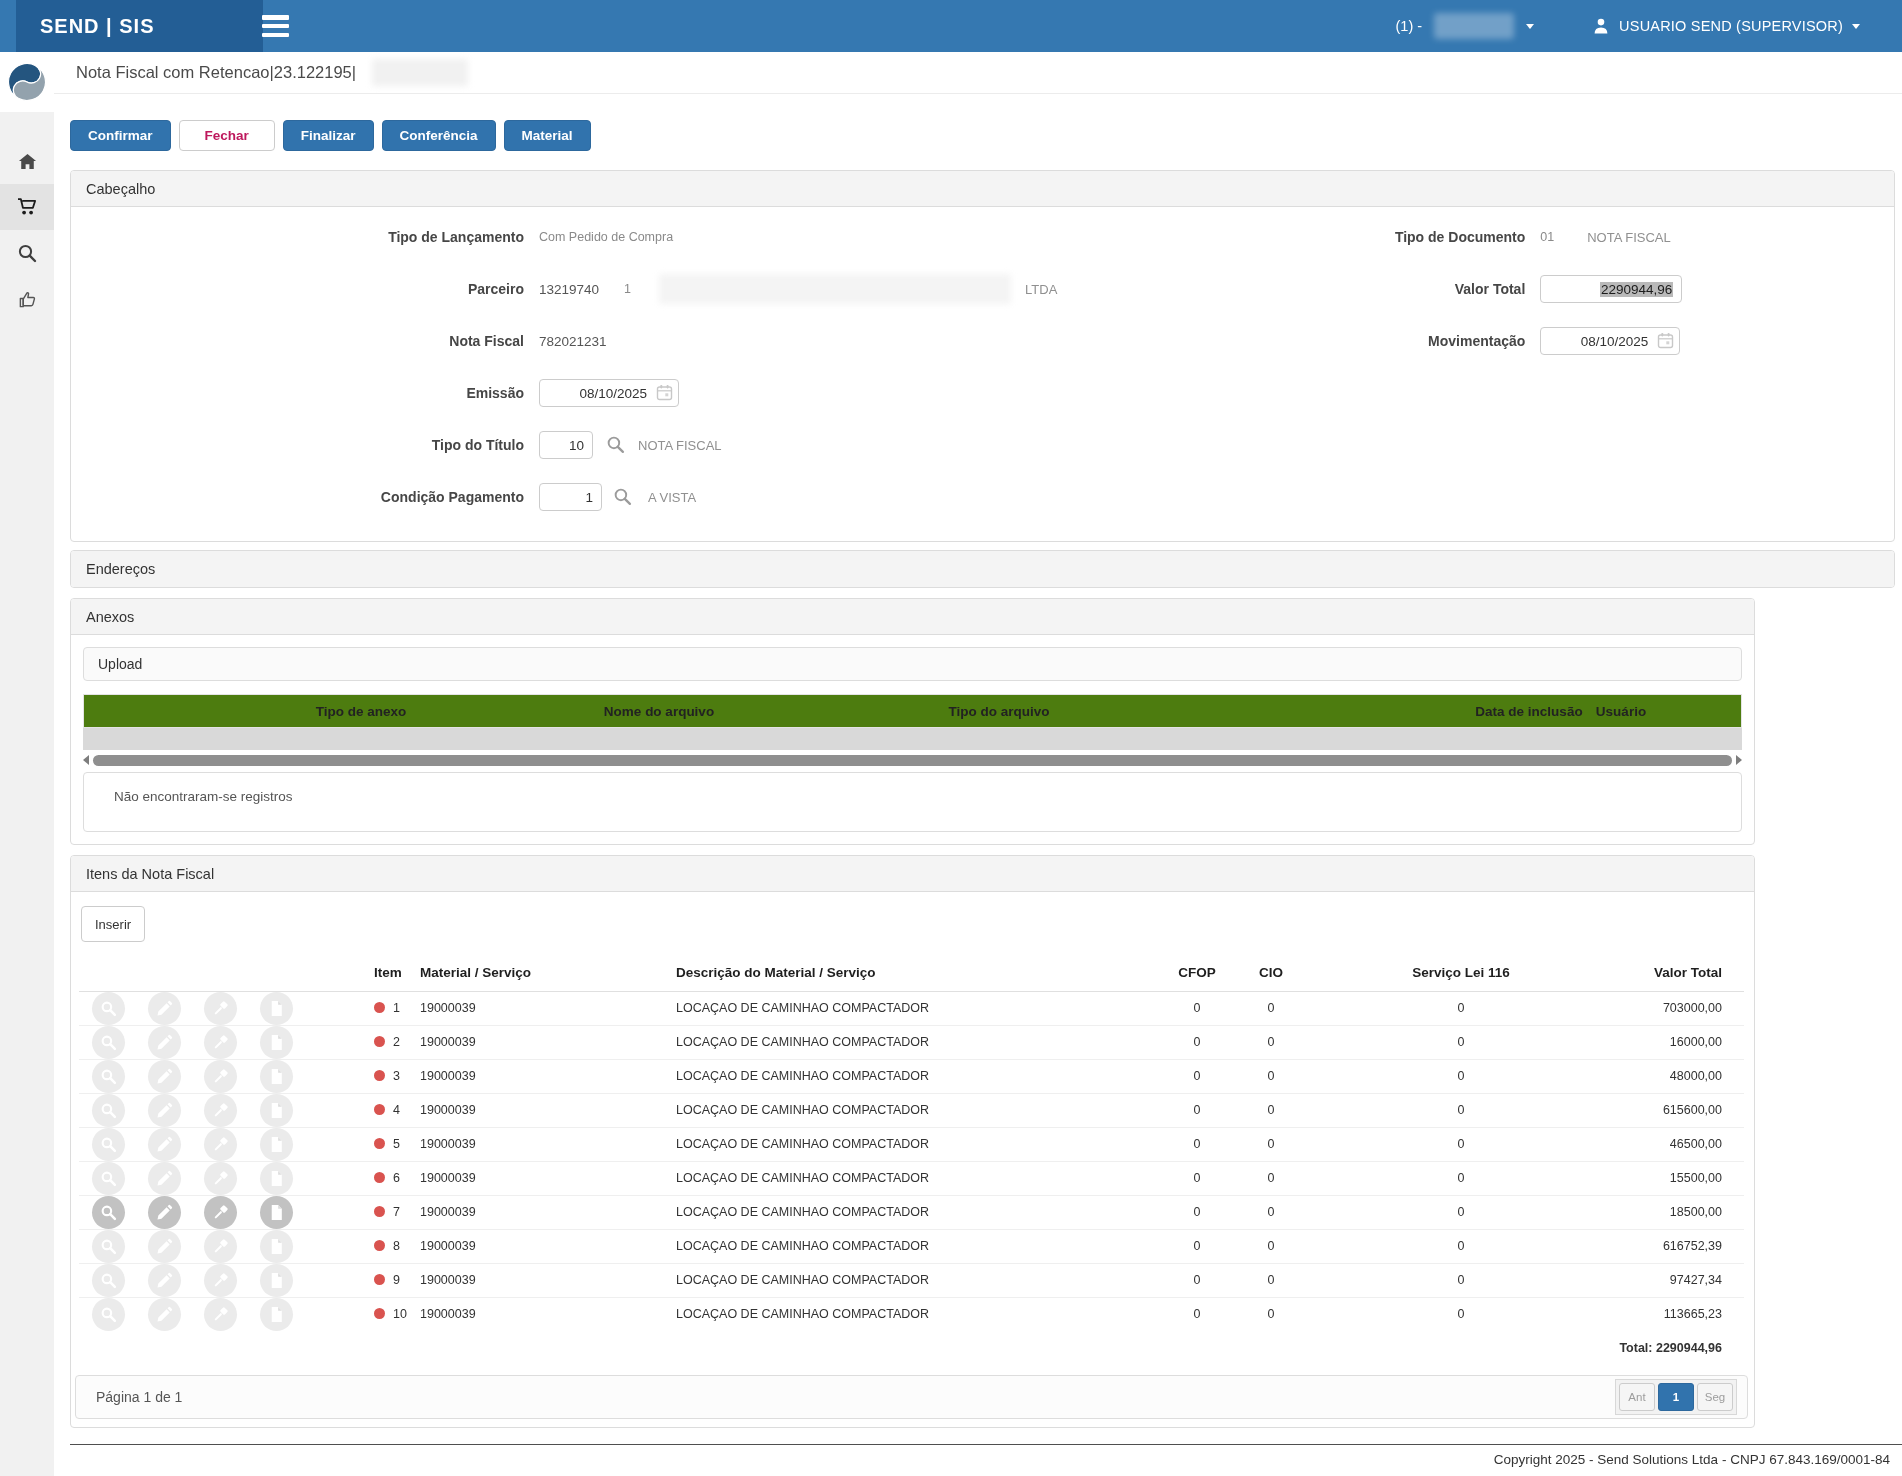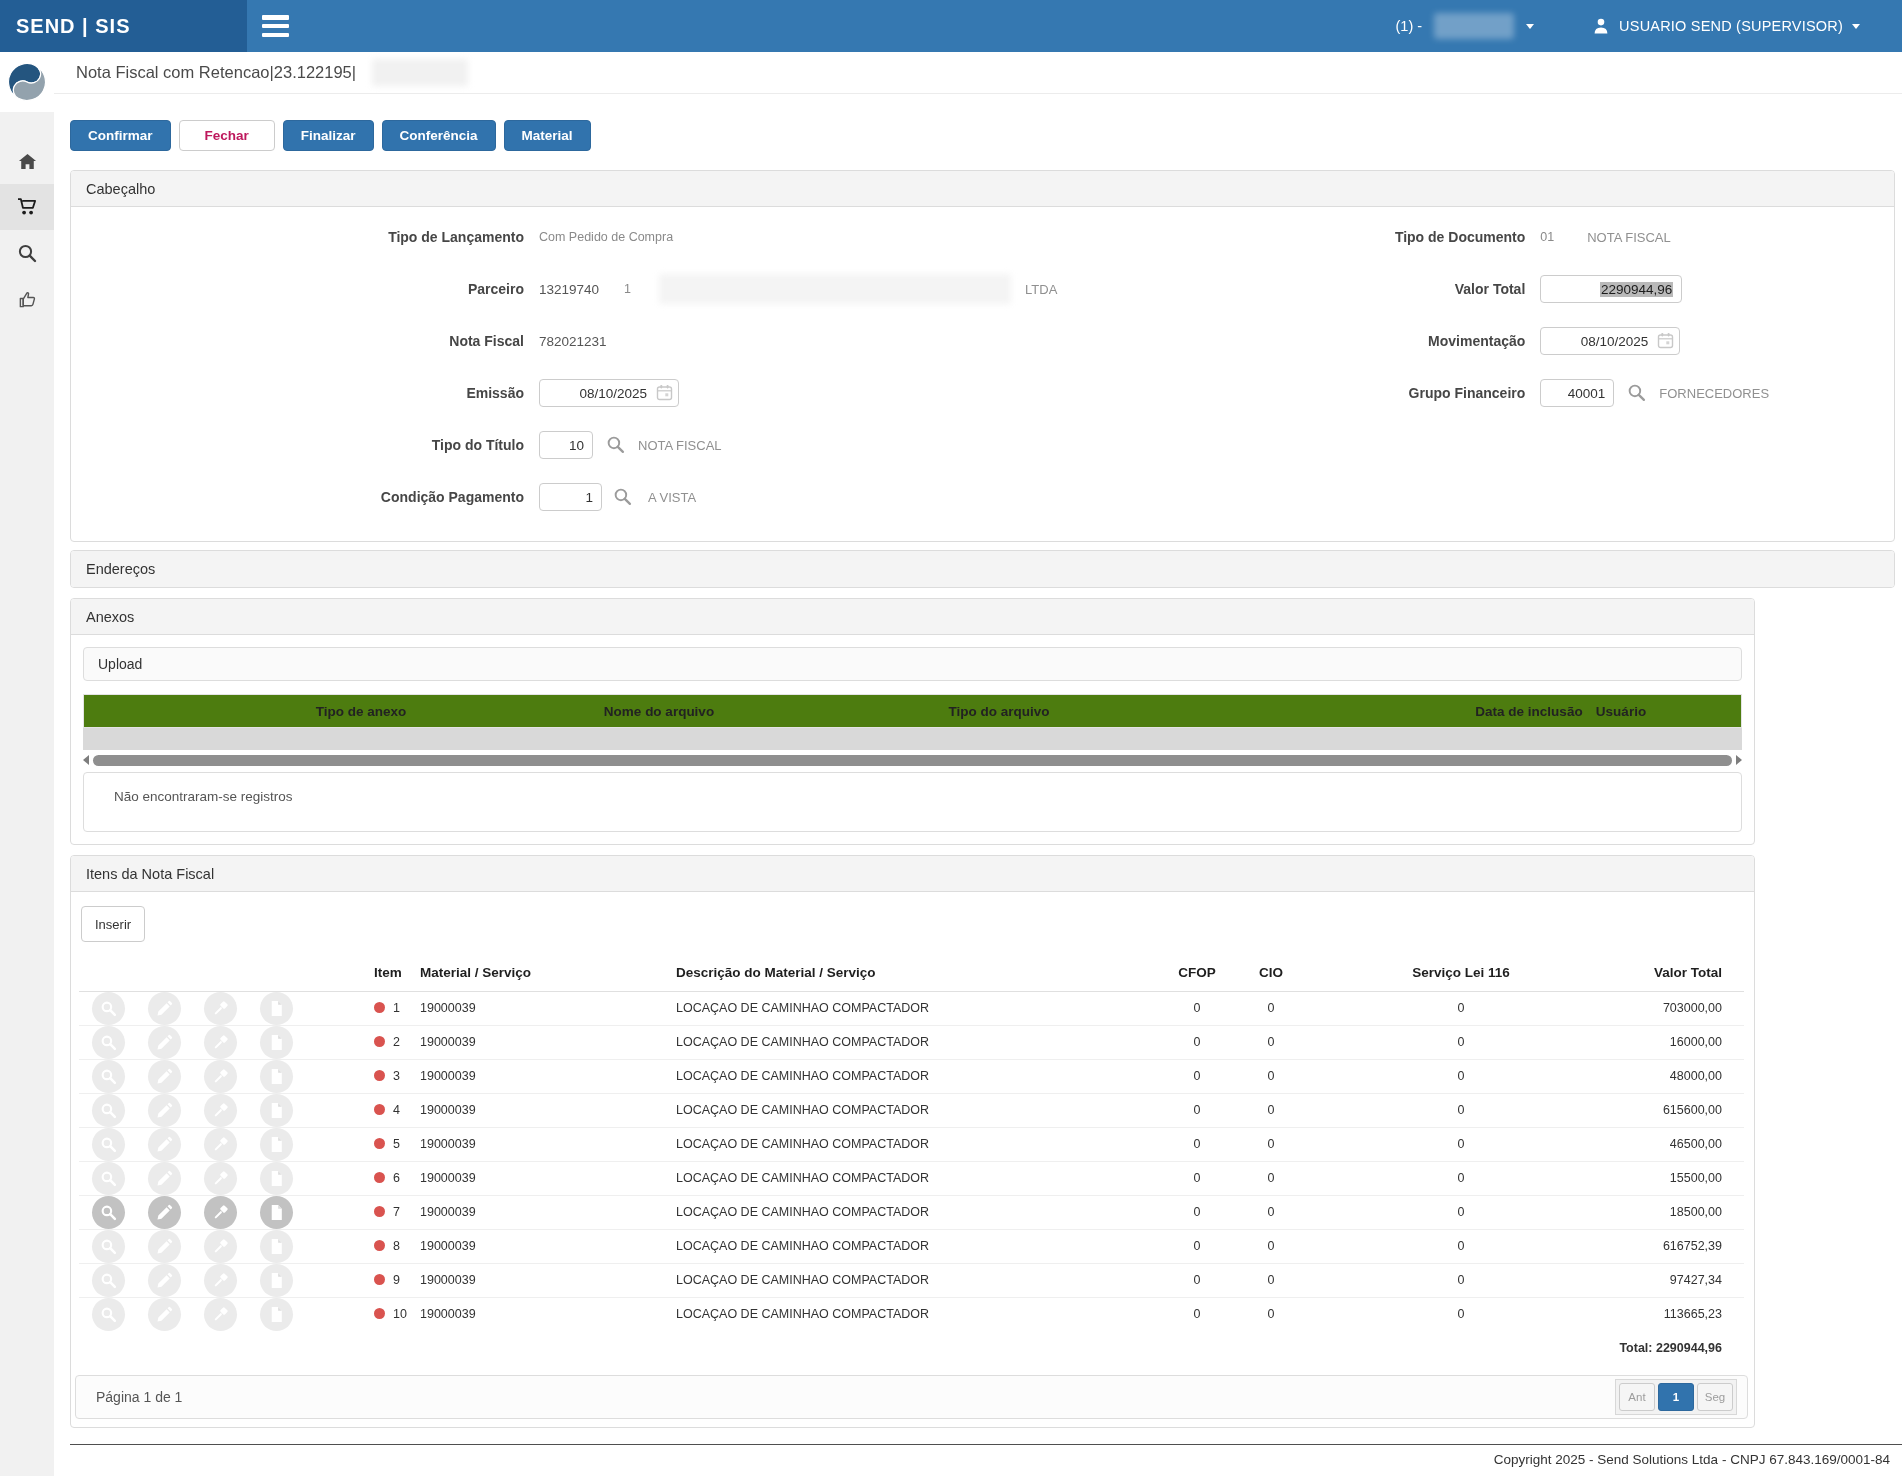--- a/index.html
+++ b/index.html
@@ -1,22 +1,22 @@
 <!DOCTYPE html>
 <html><head>
 <meta charset="utf-8">
 <style>
   * { margin:0; padding:0; box-sizing:border-box; }
   html,body { width:1902px; height:1476px; }
   body { position:relative; background:#fff; font-family:"Liberation Sans", sans-serif; overflow:hidden; }
 
   
   .navbar { position:absolute; top:0; left:0; right:0; height:52px; background:#3578b1; z-index:5; }
-  .brand-box { position:absolute; left:0; top:0; width:247px; height:52px; background:#235e95;
-               display:flex; align-items:center; padding-left:16px; }
+  .brand-box { position:absolute; left:16px; top:0; width:247px; height:52px; background:#235e95;
+               display:flex; align-items:center; padding-left:24px; }
   .brand { color:#fff; font-size:20px; font-weight:bold; letter-spacing:1px; white-space:nowrap; }
   .hamburger { position:absolute; left:262px; top:15px; width:27px; height:22px; display:flex;
                flex-direction:column; justify-content:space-between; cursor:pointer; }
   .hamburger span { display:block; height:4.5px; background:#fff; border-radius:1px; }
   .nav-right { position:absolute; right:42px; top:0; height:52px; display:flex; align-items:center; gap:58px; }
   .env-group { display:flex; align-items:center; gap:12px; cursor:pointer; }
   .env-label { color:#fff; font-size:14.5px; }
   .redact-nav { width:80px; height:26px; border-radius:3px; background:rgba(255,255,255,.30); filter:blur(3px); }
   .caret { display:inline-block; width:0; height:0; border-left:4.5px solid transparent;
            border-right:4.5px solid transparent; border-top:5px solid #fff; }
@@ -312,35 +312,20 @@
                     <rect x="1.5" y="3" width="14" height="12.5" rx="2" fill="#fff" stroke="#c8c8c8" stroke-width="1.4"></rect>
                     <line x1="1.5" y1="6.8" x2="15.5" y2="6.8" stroke="#c8c8c8" stroke-width="1.2"></line>
                     <rect x="4.3" y="1" width="2" height="3.4" rx="0.8" fill="#c8c8c8"></rect>
                     <rect x="10.6" y="1" width="2" height="3.4" rx="0.8" fill="#c8c8c8"></rect>
                     <rect x="9.3" y="9.3" width="3" height="3" fill="#d4d4d4"></rect>
                   </svg>
                 </button>
               </span>
             </span>
           </div>
-          <div class="frow">
-            <span class="flabel flabel-r">Grupo Financeiro</span>
-            <span class="fval">
-              <span class="inp" style="width:74px">
-                <span class="txt">40001</span>
-              </span>
-              <button class="mag" style="margin-left:12px">
-                <svg viewBox="0 0 18 18" width="19" height="19">
-                  <circle cx="7.5" cy="7.5" r="5" fill="none" stroke="#9b9b9b" stroke-width="1.8"></circle>
-                  <line x1="11.2" y1="11.2" x2="16" y2="16" stroke="#9b9b9b" stroke-width="2.2" stroke-linecap="round"></line>
-                </svg>
-              </button>
-              <span class="v-gray" style="margin-left:13px">FORNECEDORES</span>
-            </span>
-          </div>
         </div>
       </div>
     </section>
 
     <section class="panel collapsed" style="margin-top:8px">
       <div class="panel-h">Endereços</div>
     </section>
 
     <section class="panel narrow" id="anexos" style="margin-top:10px">
       <div class="panel-h">Anexos</div>

